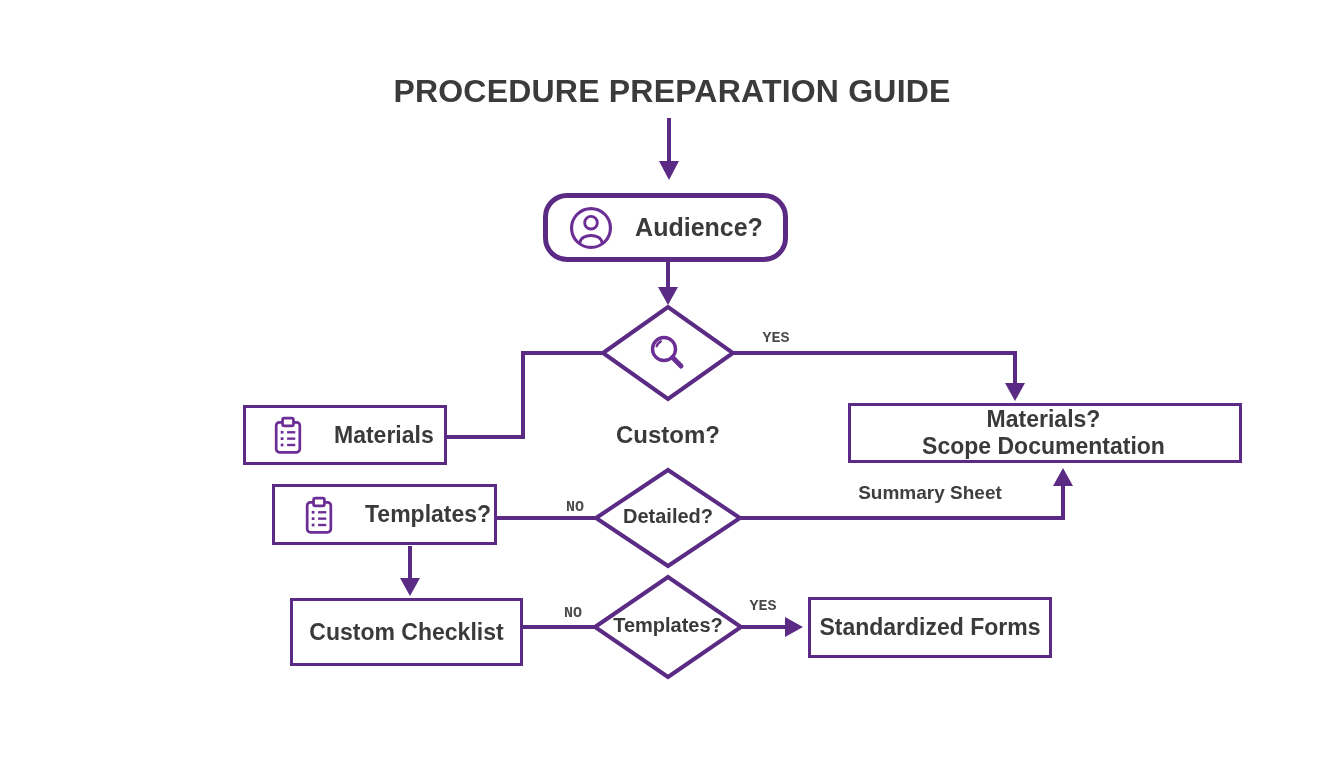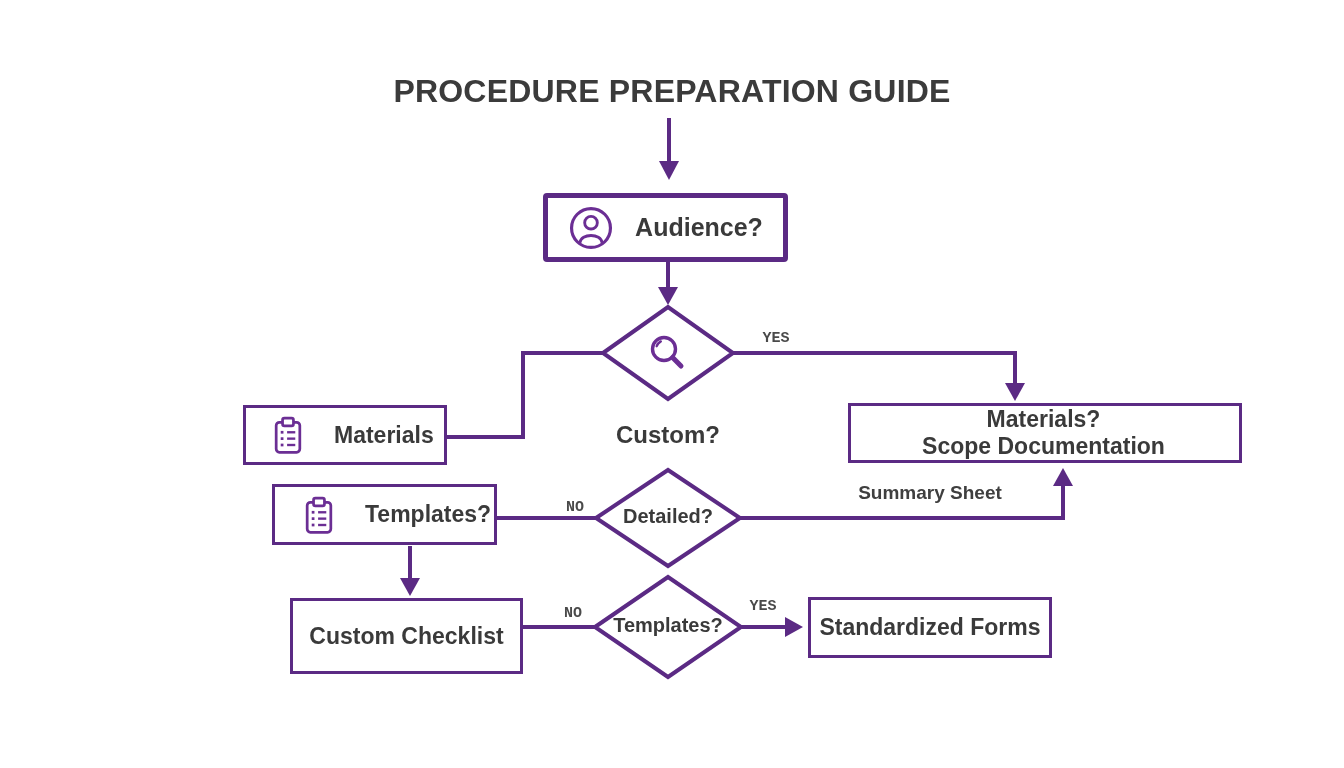--- a/index.html
+++ b/index.html
@@ -17,27 +17,27 @@
     font-size:32px;font-weight:700;letter-spacing:.2px;color:#3b3b3b;margin-top:20px;
   }
 
   .node{
     position:absolute;display:flex;align-items:center;background:#ffffff;
     border:3px solid var(--purple,#5b2a84);box-sizing:border-box;
     font-weight:700;color:#3a3a3a;
   }
   .node .icon{flex:0 0 auto;display:block;}
 
-  .audience-box{left:543px;top:193px;width:245px;height:69px;border-width:5px;border-radius:4px;
+  .audience-box{left:543px;top:193px;width:245px;height:69px;border-width:5px;border-radius:24px;
     justify-content:center;gap:21px;font-size:25px;}
   .materials-box{left:243px;top:405px;width:204px;height:60px;padding-left:22px;gap:26px;font-size:23px;}
   .fulldoc-box{left:848px;top:403px;width:394px;height:60px;justify-content:space-between;
     padding:0 23px 0 20px;font-size:23px;flex-direction:column;}
   .templates-box{left:272px;top:484px;width:225px;height:61px;padding-left:24px;gap:26px;font-size:23px;}
-  .custom-box{left:290px;top:598px;width:233px;height:76px;justify-content:center;font-size:23px;}
+  .custom-box{left:290px;top:598px;width:233px;height:68px;justify-content:center;font-size:23px;}
   .standard-box{left:808px;top:597px;width:244px;height:61px;justify-content:center;font-size:23px;}
 
   .float-label{position:absolute;font-weight:700;color:#3a3a3a;}
   .scope-label{left:568px;top:421px;width:200px;text-align:center;font-size:24px;}
   .summary-label{left:830px;top:482px;width:200px;text-align:center;font-size:19px;font-weight:600;color:#3f3f3f;}
   .edge-label{position:absolute;font-size:15px;font-weight:700;color:#4a4a4a;width:44px;text-align:center;font-family:Liberation Mono, monospace;}
   .yes-scope{left:754px;top:330px;}
   .no-detailed{left:553px;top:499px;}
   .no-templates{left:551px;top:605px;}
   .yes-templates{left:741px;top:598px;}

